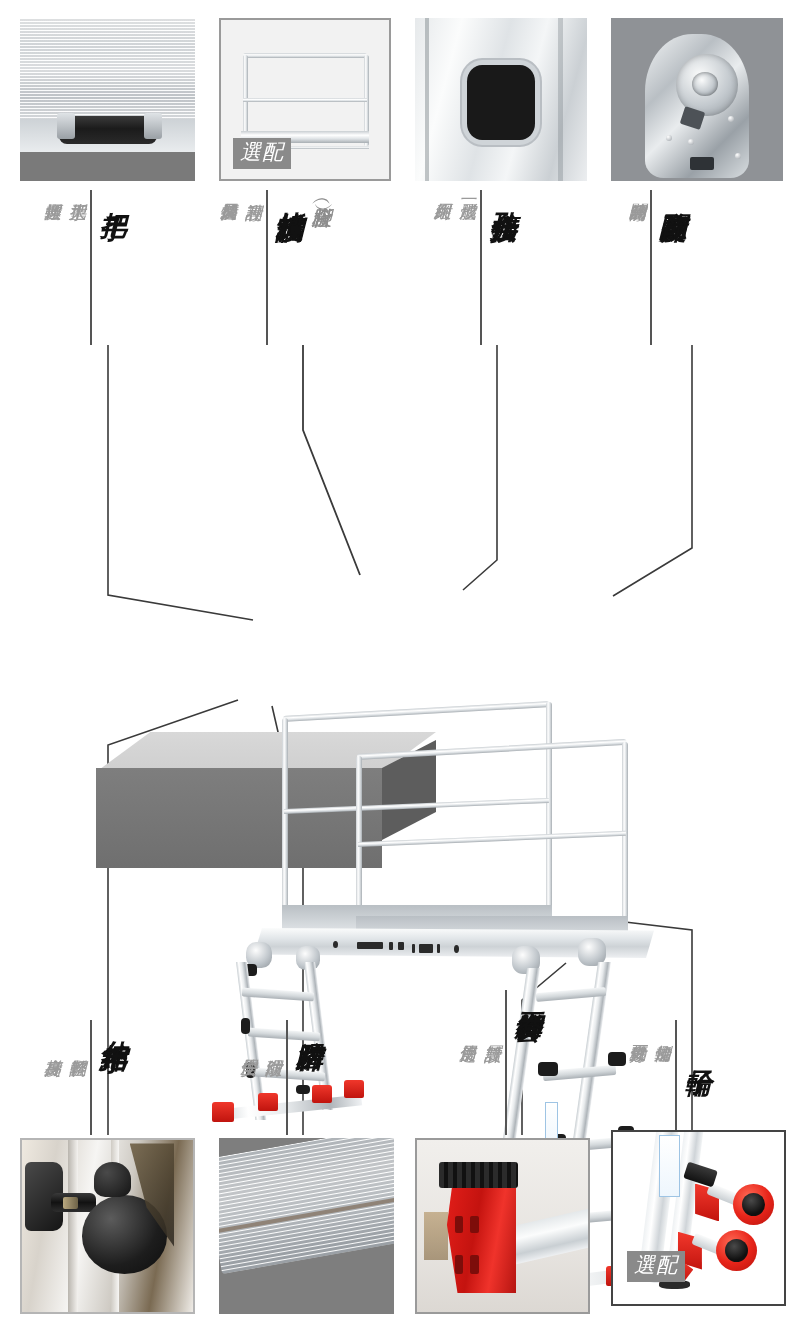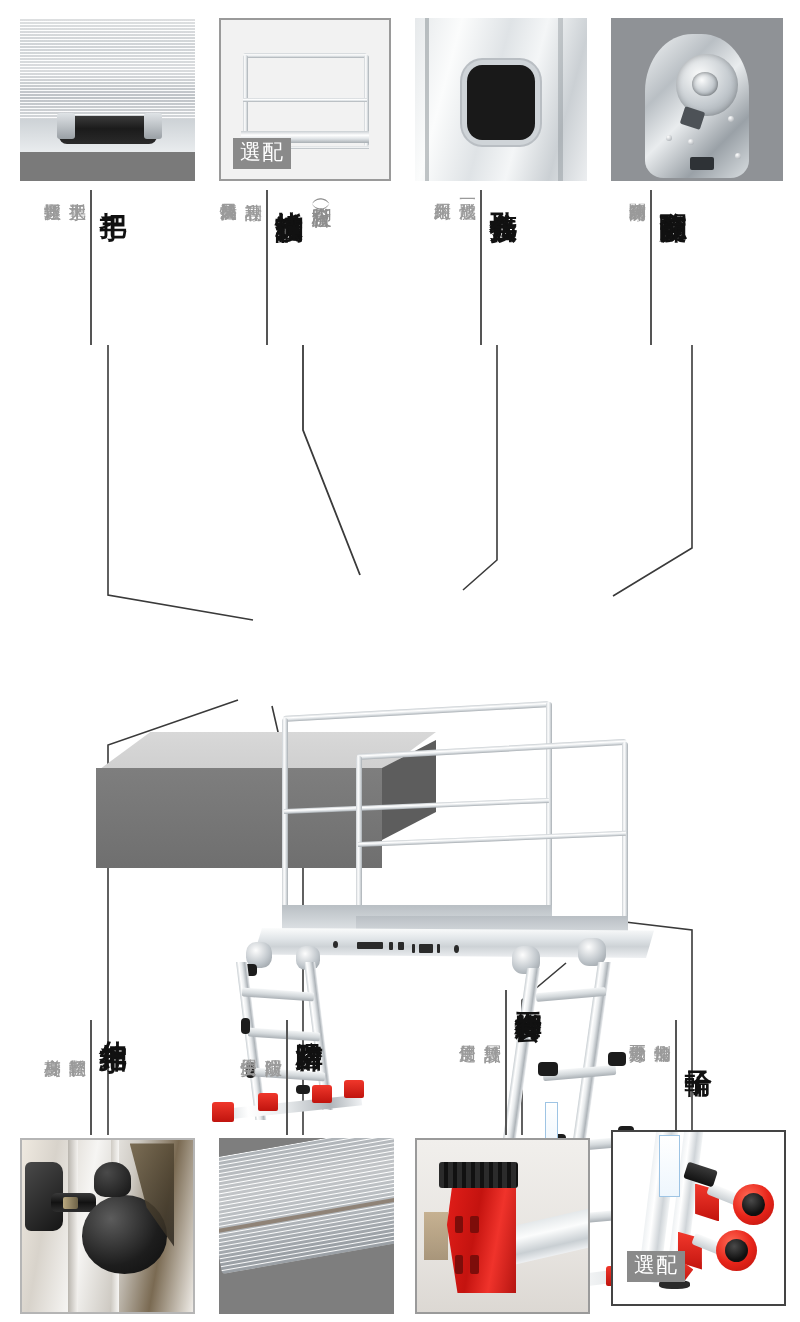--- a/index.html
+++ b/index.html
@@ -3,21 +3,21 @@
 <meta charset="utf-8">
 <style>
   * { box-sizing: border-box; margin: 0; padding: 0; }
   body {
     width: 800px; height: 1322px;
     background: #ffffff;
     font-family: "DejaVu Sans", "Liberation Sans", sans-serif;
     position: relative;
     overflow: hidden;
   }
-  .stage { position: absolute; inset: 0; }
+  .stage { position: absolute; inset: 0; font-style: italic; }
 
   
   .photo {
     position: absolute;
     overflow: hidden;
     background: #e8e8e8;
   }
   .photo.bordered { border: 2px solid #9a9a9a; background: #f2f2f2; }
   .photo.thinborder { border: 2px solid #444; background: #fff; }
   .photo-inner { position: absolute; inset: 0; }

